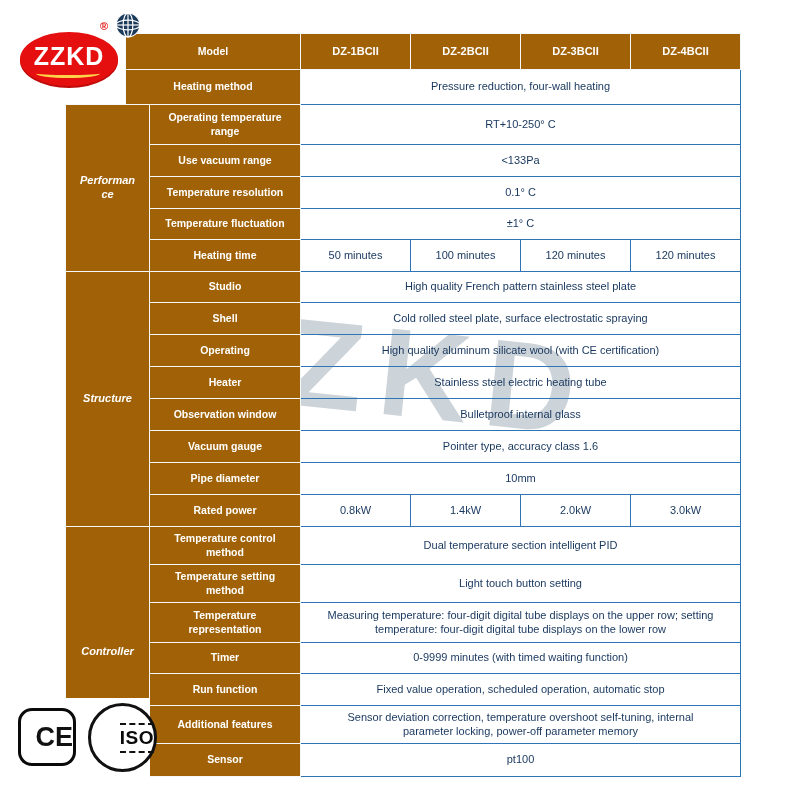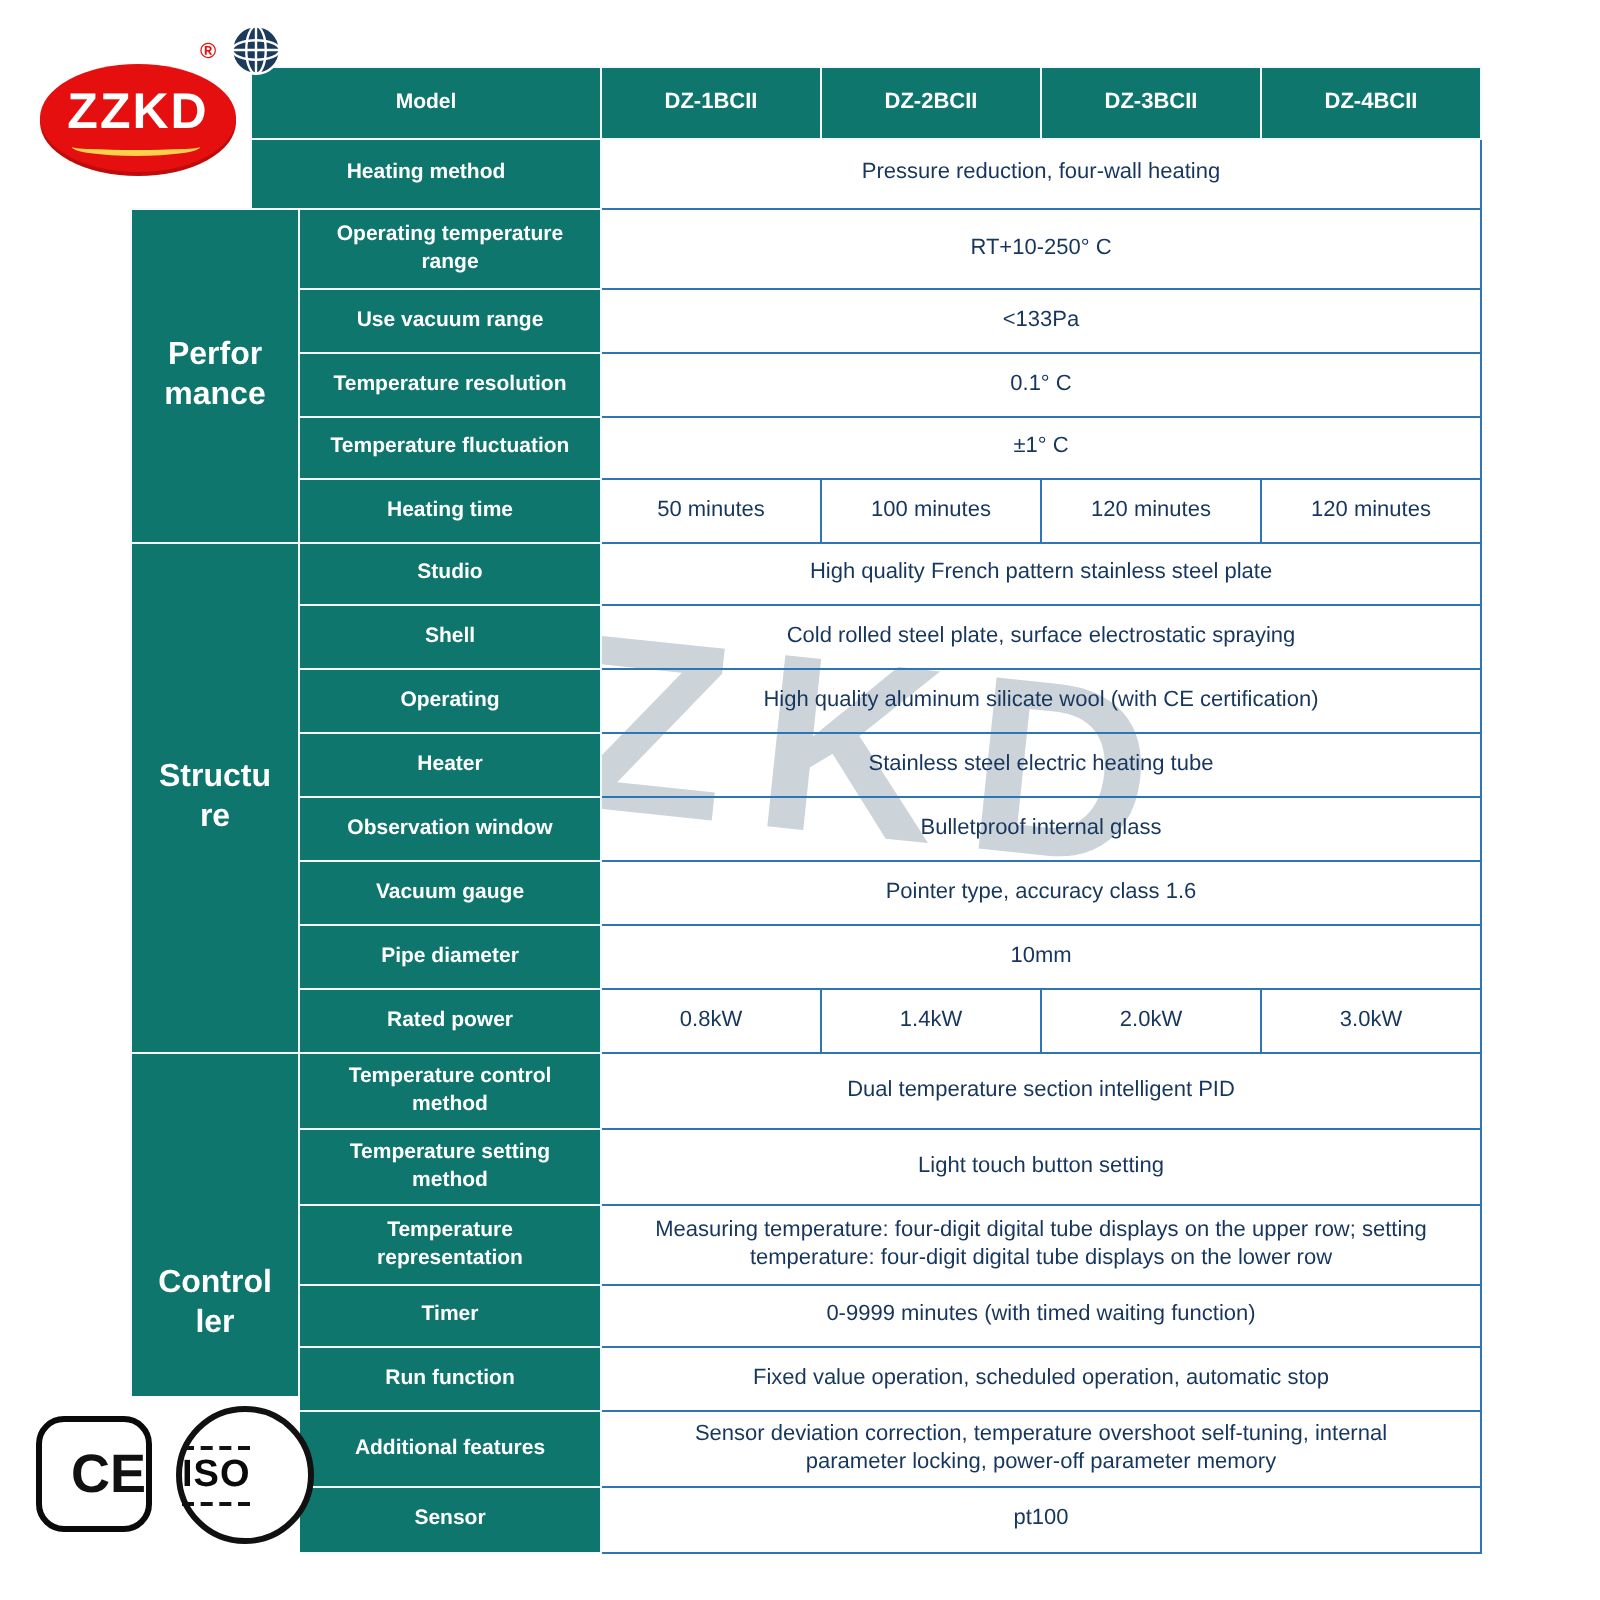--- a/index.html
+++ b/index.html
@@ -32,37 +32,37 @@
     position: absolute;
     left: 65px; top: 33px;
     width: 675px;
     border-collapse: collapse;
     table-layout: fixed;
     z-index: 1;
   }
   td { vertical-align: middle; text-align: center; line-height: 1.25; word-wrap: break-word; }
   td.blank { border: none; background: transparent; }
   td.dark {
-    background: #0f766e;
+    background: #a16207;
     color: #ffffff;
     font-weight: bold;
     font-size: 10.5px;
     border: 1px solid #f5f8fa;
     padding: 2px 13px;
   }
   td.val {
     background: transparent;
     color: #17365d;
     font-size: 11px;
     font-weight: 400;
     border: 1px solid #2e75b6;
     padding: 2px 24px;
   }
   td.model { font-size: 11px; margin-top: 19px; }
-  td.group { font-size: 16px; }
+  td.group { font-size: 11px; font-style: italic; }
 
   
   .logo { position: absolute; left: 18px; top: 18px; width: 135px; height: 80px; z-index: 4; }
   .logo-oval {
     position: absolute; left: 2px; top: 14px;
     width: 98px; height: 54px;
     background: #e60f0f;
     border-radius: 50%;
     display: flex; align-items: center; justify-content: center;
     box-shadow: 0 2px 0 #c00b0b;
@@ -93,21 +93,21 @@
     display: flex; align-items: center; justify-content: flex-end;
     font-size: 27px; font-weight: 600; color: #111111;
     z-index: 4;
   }
   .cert-iso {
     position: absolute; left: 88px; top: 703px;
     width: 69px; height: 69px;
     border: 3px solid #111111;
     border-radius: 50%;
     background: #ffffff;
-    display: flex; flex-direction: column; align-items: flex-start; justify-content: center;
+    display: flex; flex-direction: column; align-items: flex-end; justify-content: center;
     gap: 2px;
     z-index: 4;
   }
   .iso-dash { width: 34px; border-top: 2.5px dashed #111111; height: 0; }
   .iso-text { font-size: 19px; font-weight: 800; color: #0a0a0a; letter-spacing: 0.5px; }
 </style>
 </head>
 <body>
 
 <div class="page">

